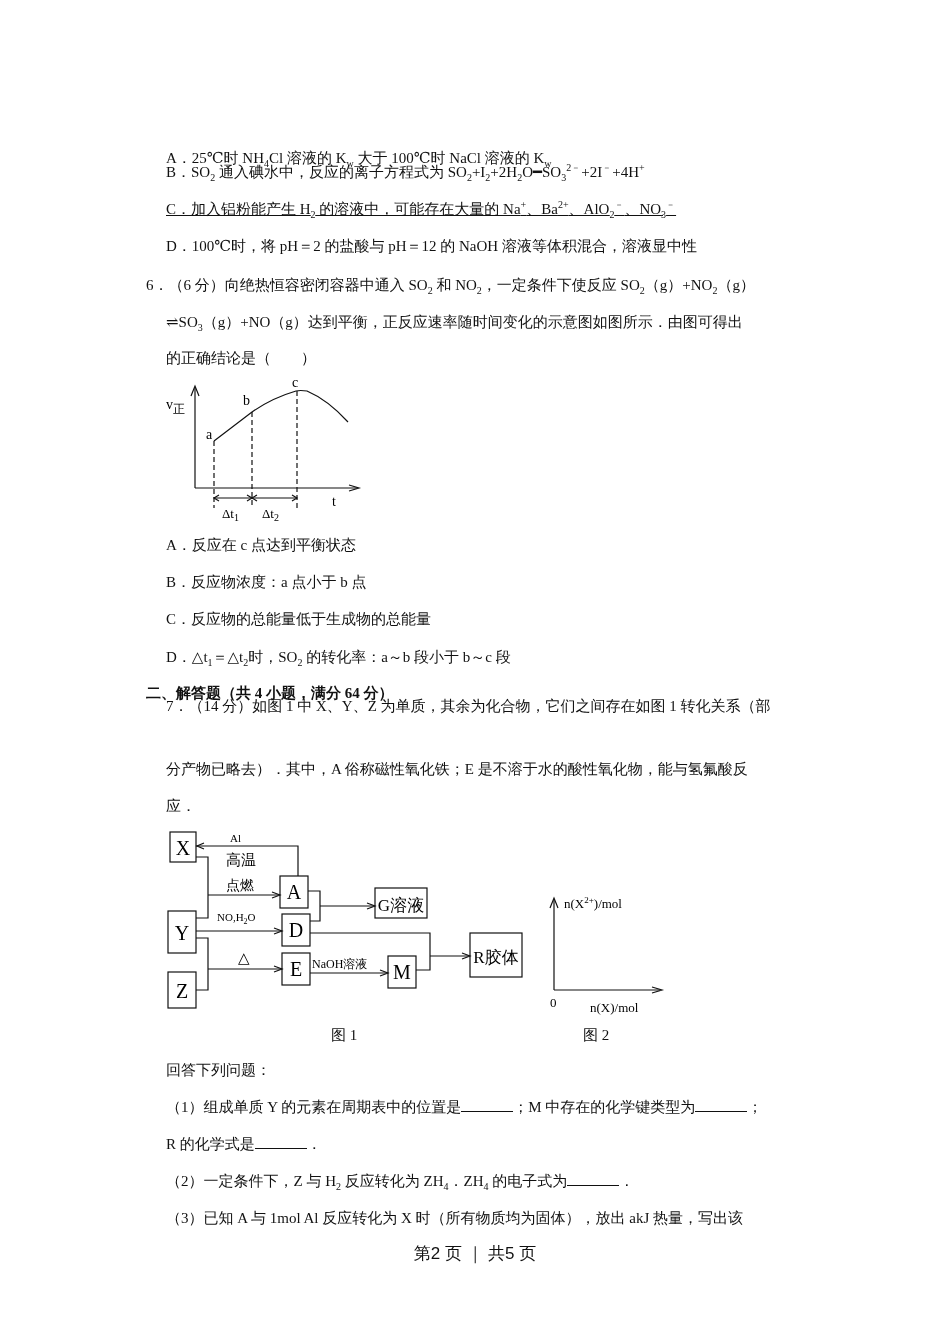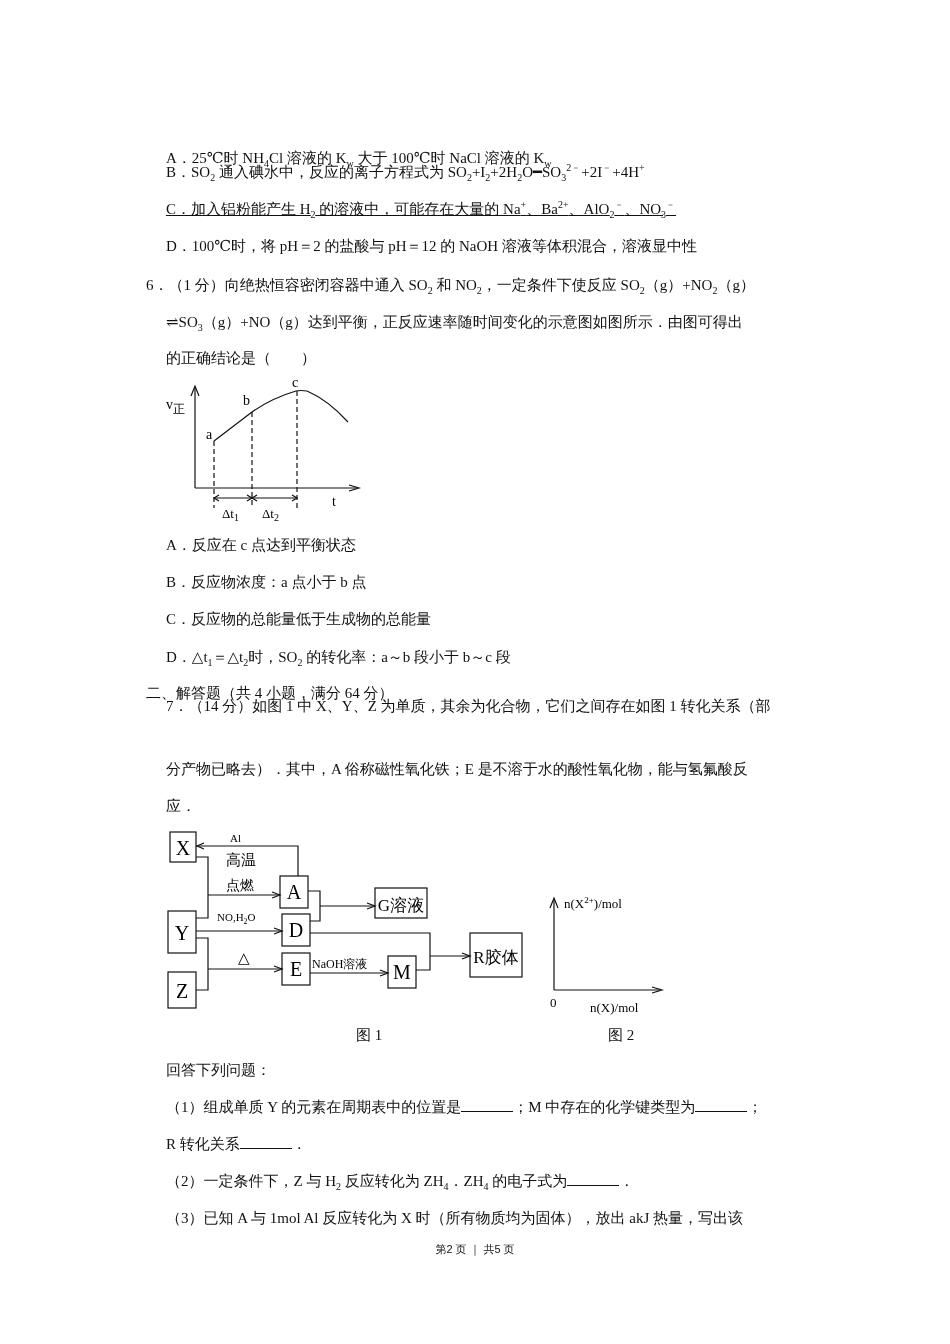--- a/index.html
+++ b/index.html
@@ -2,27 +2,27 @@
 <html><head>
 <meta charset="utf-8">
 <style>
   html, body { margin: 0; padding: 0; background: #ffffff; }
   body { width: 950px; height: 1344px; position: relative; overflow: hidden;
          font-family: "Liberation Serif", "DejaVu Serif", serif; color: #111; font-size: 15px; }
   .line { position: absolute; white-space: nowrap; line-height: 20px; }
   .opt { left: 166px; }
   .q { left: 146px; }
   .indent { left: 166px; }
-  .bold { font-weight: normal; }
+  .bold { font-weight: bold; }
   sub, sup { font-size: 10px; line-height: 0; }
   .blank { display: inline-block; width: 52px; border-bottom: 1px solid #111; height: 14px; vertical-align: baseline; }
-  .footer { position: absolute; left: 0; width: 950px; text-align: center; top: 1242px; font-size: 11px;
+  .footer { position: absolute; left: 0; width: 950px; text-align: center; top: 1242px; font-size: 17px;
             font-family: "Liberation Sans", "DejaVu Sans", sans-serif; }
   svg text { font-family: "Liberation Serif", "DejaVu Serif", serif; }
-  .caption { position: absolute; font-size: 15px; margin-left: 25px; }
+  .caption { position: absolute; font-size: 15px; }
 </style>
 </head>
 <body>
 
 <div class="line opt" style="top:128px;margin-top:20px;">
   <span>A．</span><span>25℃时 NH</span><sub>4</sub><span>Cl 溶液的 K</span><sub>w</sub><span> 大于 100℃时 NaCl 溶液的 K</span><sub>w</sub>
 </div>
 
 <div class="line opt" style="top:162px;">
   <span>B．</span><span>SO</span><sub>2</sub><span> 通入碘水中，反应的离子方程式为 SO</span><sub>2</sub><span>+I</span><sub>2</sub><span>+2H</span><sub>2</sub><span>O━SO</span><sub>3</sub><sup>2﹣</sup><span>+2I</span><sup>﹣</sup><span>+4H</span><sup>+</sup>
@@ -30,21 +30,21 @@
 
 <div class="line opt" style="top:199px;text-decoration:underline;">
   <span>C．</span><span>加入铝粉能产生 H</span><sub>2</sub><span> 的溶液中，可能存在大量的 Na</span><sup>+</sup><span>、Ba</span><sup>2+</sup><span>、AlO</span><sub>2</sub><sup>﹣</sup><span>、NO</span><sub>3</sub><sup>﹣</sup>
 </div>
 
 <div class="line opt" style="top:236px;">
   <span>D．</span><span>100℃时，将 pH＝2 的盐酸与 pH＝12 的 NaOH 溶液等体积混合，溶液显中性</span>
 </div>
 
 <div class="line q" style="top:275px;">
-  <span>6．</span><span>（1 分）</span><span>向绝热恒容密闭容器中通入 SO</span><sub>2</sub><span> 和 NO</span><sub>2</sub><span>，一定条件下使反应 SO</span><sub>2</sub><span>（g）+NO</span><sub>2</sub><span>（g）</span>
+  <span>6．</span><span>（6 分）</span><span>向绝热恒容密闭容器中通入 SO</span><sub>2</sub><span> 和 NO</span><sub>2</sub><span>，一定条件下使反应 SO</span><sub>2</sub><span>（g）+NO</span><sub>2</sub><span>（g）</span>
 </div>
 <div class="line indent" style="top:312px;">
   <span>⇌SO</span><sub>3</sub><span>（g）+NO（g）达到平衡，正反应速率随时间变化的示意图如图所示．由图可得出</span>
 </div>
 <div class="line indent" style="top:348px;">的正确结论是（　　）</div>
 
 <svg style="position:absolute; left:160px; top:370px;" width="210" height="160">
   <g stroke="#111" stroke-width="1.2" fill="none">
     <line x1="35" y1="118" x2="35" y2="18"></line>
     <polyline points="31,26 35,16 39,26"></polyline>
@@ -163,20 +163,20 @@
   <text x="50" y="122" font-size="13">n(X)/mol</text>
 </svg>
 <div class="caption" style="left:583px; top:1026px;text-align:center;">图 2</div>
 
 <div class="line indent" style="top:1060px;">回答下列问题：</div>
 
 <div class="line indent" style="top:1097px; left:166px;">
   <span>（1）组成单质 Y 的元素在周期表中的位置是</span><span class="blank"></span><span>；M 中存在的化学键类型为</span><span class="blank"></span><span>；</span>
 </div>
 <div class="line indent" style="top:1134px;">
-  <span>R 转化关系</span><span class="blank"></span><span>．</span>
+  <span>R 的化学式是</span><span class="blank"></span><span>．</span>
 </div>
 <div class="line indent" style="top:1171px;">
   <span>（2）一定条件下，Z 与 H</span><sub>2</sub><span> 反应转化为 ZH</span><sub>4</sub><span>．ZH</span><sub>4</sub><span> 的电子式为</span><span class="blank"></span><span>．</span>
 </div>
 <div class="line indent" style="top:1208px;">（3）已知 A 与 1mol Al 反应转化为 X 时（所有物质均为固体），放出 akJ 热量，写出该</div>
 
 <div class="footer">第2 页 ｜ 共5 页</div>
 
 </body></html>

